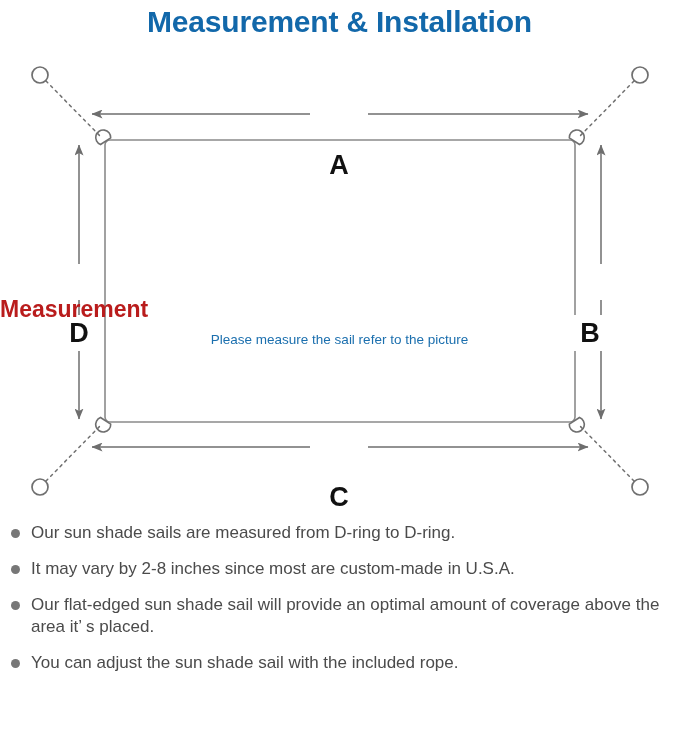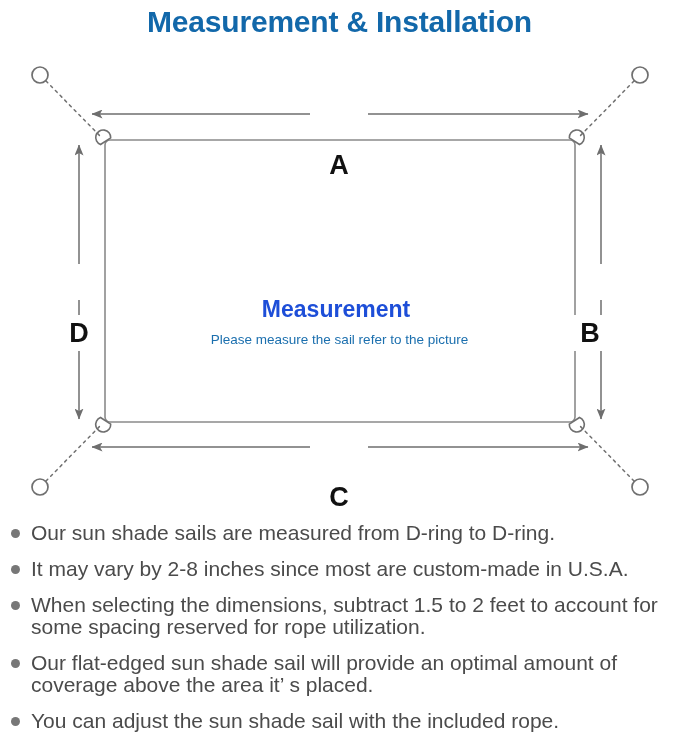--- a/index.html
+++ b/index.html
@@ -44,24 +44,24 @@
     height: 460px;
   }
   #diagram svg { display: block; }
 
   
   #center-title {
     position: absolute;
     left: 0;
     top: 243px;
     width: 672px;
-    text-align: center;
+    text-align: left;
     font-size: 23px;
     font-weight: bold;
-    color: #1d4ed8;
+    color: #b91c1c;
     line-height: 28px;
     white-space: nowrap;
   }
   #center-sub {
     position: absolute;
     left: 0;
     top: 279px;
     width: 679px;
     text-align: center;
     font-size: 13.5px;
@@ -90,21 +90,21 @@
     position: absolute;
     left: 0;
     top: 522px;
     width: 679px;
   }
   .note {
     position: relative;
     padding-left: 31px;
     padding-right: 8px;
     margin-bottom: 14px;
-    font-size: 21px;
+    font-size: 17px;
     color: #4b4b4b;
     line-height: 22px;
   }
   .note .bullet {
     position: absolute;
     left: 11px;
     top: 7px;
     width: 9px;
     height: 9px;
     border-radius: 50%;
@@ -189,24 +189,20 @@
     <div class="note">
       <span class="bullet"></span>
       <span class="note-text">Our sun shade sails are measured from D-ring to D-ring.</span>
     </div>
     <div class="note">
       <span class="bullet"></span>
       <span class="note-text">It may vary by 2-8 inches since most are custom-made in U.S.A.</span>
     </div>
     <div class="note">
       <span class="bullet"></span>
-      <span class="note-text">When selecting the dimensions, subtract 1.5 to 2 feet to account for some spacing reserved for rope utilization.</span>
-    </div>
-    <div class="note">
-      <span class="bullet"></span>
       <span class="note-text">Our flat-edged sun shade sail will provide an optimal amount of coverage above the area it’ s placed.</span>
     </div>
     <div class="note">
       <span class="bullet"></span>
       <span class="note-text">You can adjust the sun shade sail with the included rope.</span>
     </div>
   </div>
 
 </div>
 

